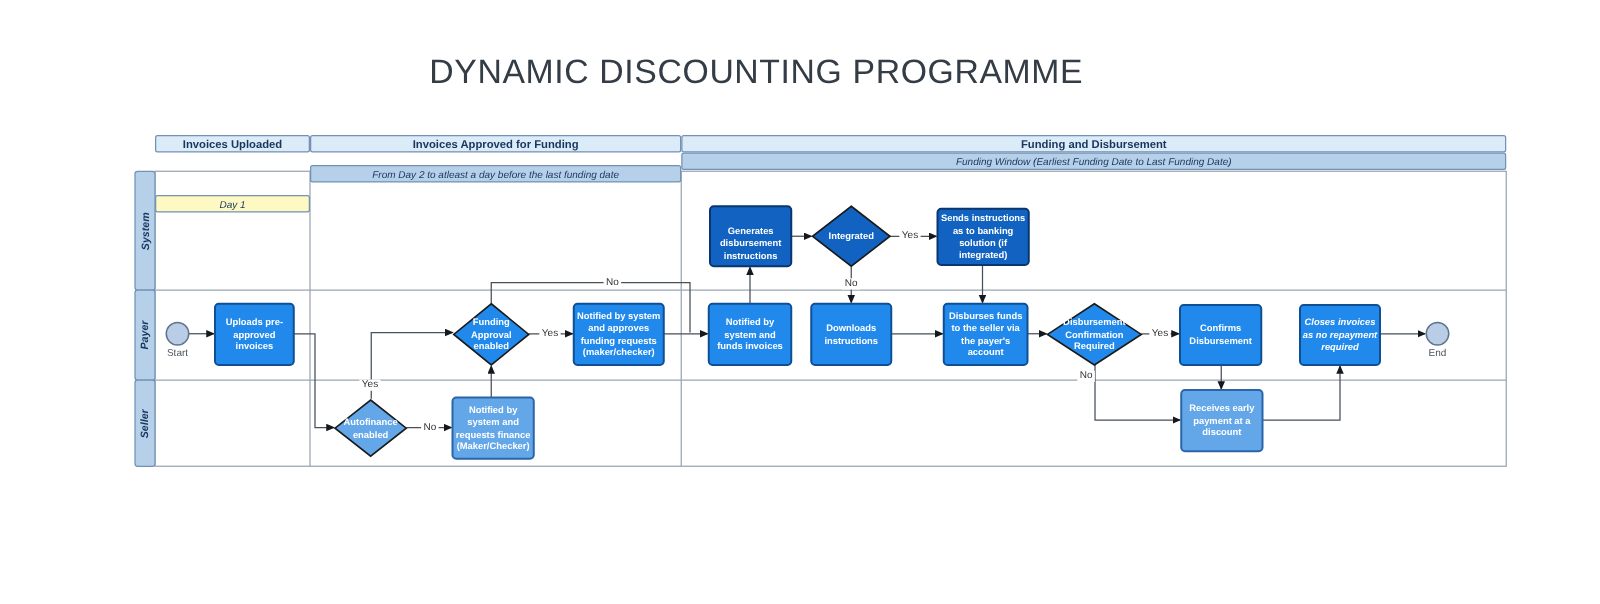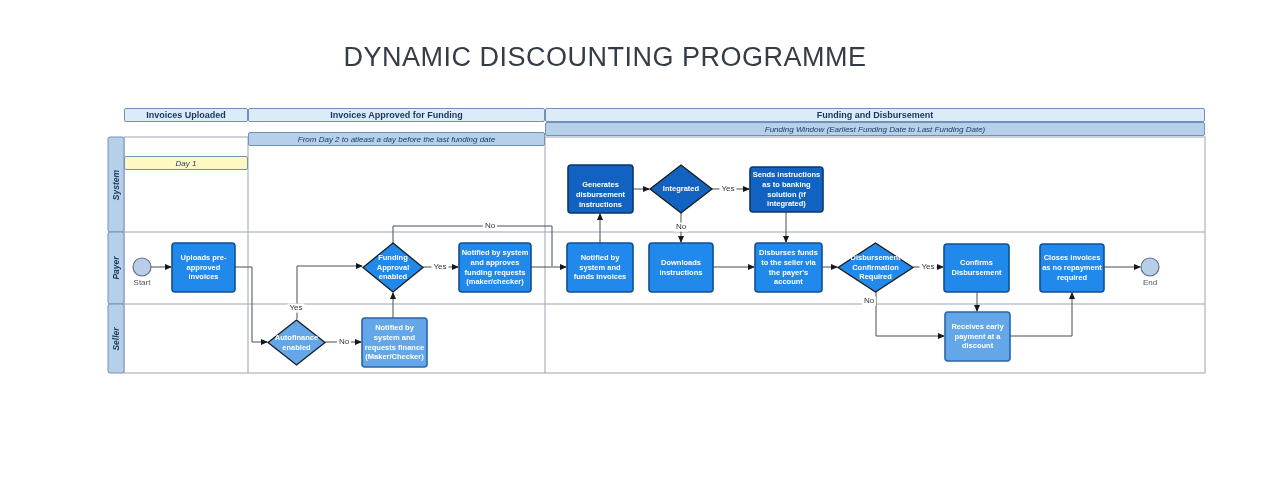--- a/index.html
+++ b/index.html
@@ -104,21 +104,21 @@
       <div class="node-label" style="left: 459px; top: 243px; width: 72px; height: 49px;">Notified by system and approves funding requests (maker/checker)</div>
       <div class="node-label" style="left: 567px; top: 243px; width: 66px; height: 49px;">Notified by system and funds invoices</div>
       <div class="node-label" style="left: 568px; top: 165px; width: 65px; height: 60px;">Generates disbursement instructions</div>
       <div class="node-label" style="left: 654px; top: 165px; width: 54px; height: 48px;">Integrated</div>
       <div class="node-label" style="left: 750px; top: 167px; width: 73px; height: 45px;">Sends instructions as to banking solution (if integrated)</div>
       <div class="node-label" style="left: 649px; top: 243px; width: 64px; height: 49px; text-align: center;">Downloads instructions</div>
       <div class="node-label" style="left: 755px; top: 243px; width: 67px; height: 49px;">Disburses funds to the seller via the payer's account</div>
       <div class="node-label" style="left: 842px; top: 243px; width: 67px; height: 49px;">Disbursement Confirmation Required</div>
       <div class="node-label" style="left: 944px; top: 244px; width: 65px; height: 48px;">Confirms Disbursement</div>
       <div class="node-label" style="left: 945px; top: 312px; width: 65px; height: 49px;">Receives early payment at a discount</div>
-      <div class="node-label" style="left: 1040px; top: 244px; width: 64px; height: 48px;">Closes invoices as no repayment required</div>
+      <div class="node-label" style="left: 1040px; top: 244px; width: 64px; height: 48px; font-style: italic;">Closes invoices as no repayment required</div>
       <div class="terminal-label" style="left: 1150px; top: 278px; color: rgb(74, 85, 96);">End</div>
       <div class="edge-label" style="left: 296px; top: 308px; color: rgb(51, 51, 51);">Yes</div>
       <div class="edge-label" style="left: 344px; top: 342px; color: rgb(51, 51, 51);">No</div>
       <div class="edge-label" style="left: 440px; top: 267px; color: rgb(51, 51, 51);">Yes</div>
       <div class="edge-label" style="left: 490px; top: 226px; color: rgb(51, 51, 51);">No</div>
       <div class="edge-label" style="left: 728px; top: 189px; color: rgb(51, 51, 51);">Yes</div>
       <div class="edge-label" style="left: 681px; top: 227px; color: rgb(51, 51, 51);">No</div>
       <div class="edge-label" style="left: 928px; top: 267px; color: rgb(51, 51, 51);">Yes</div>
       <div class="edge-label" style="left: 869px; top: 301px; color: rgb(51, 51, 51);">No</div>
     </div>

